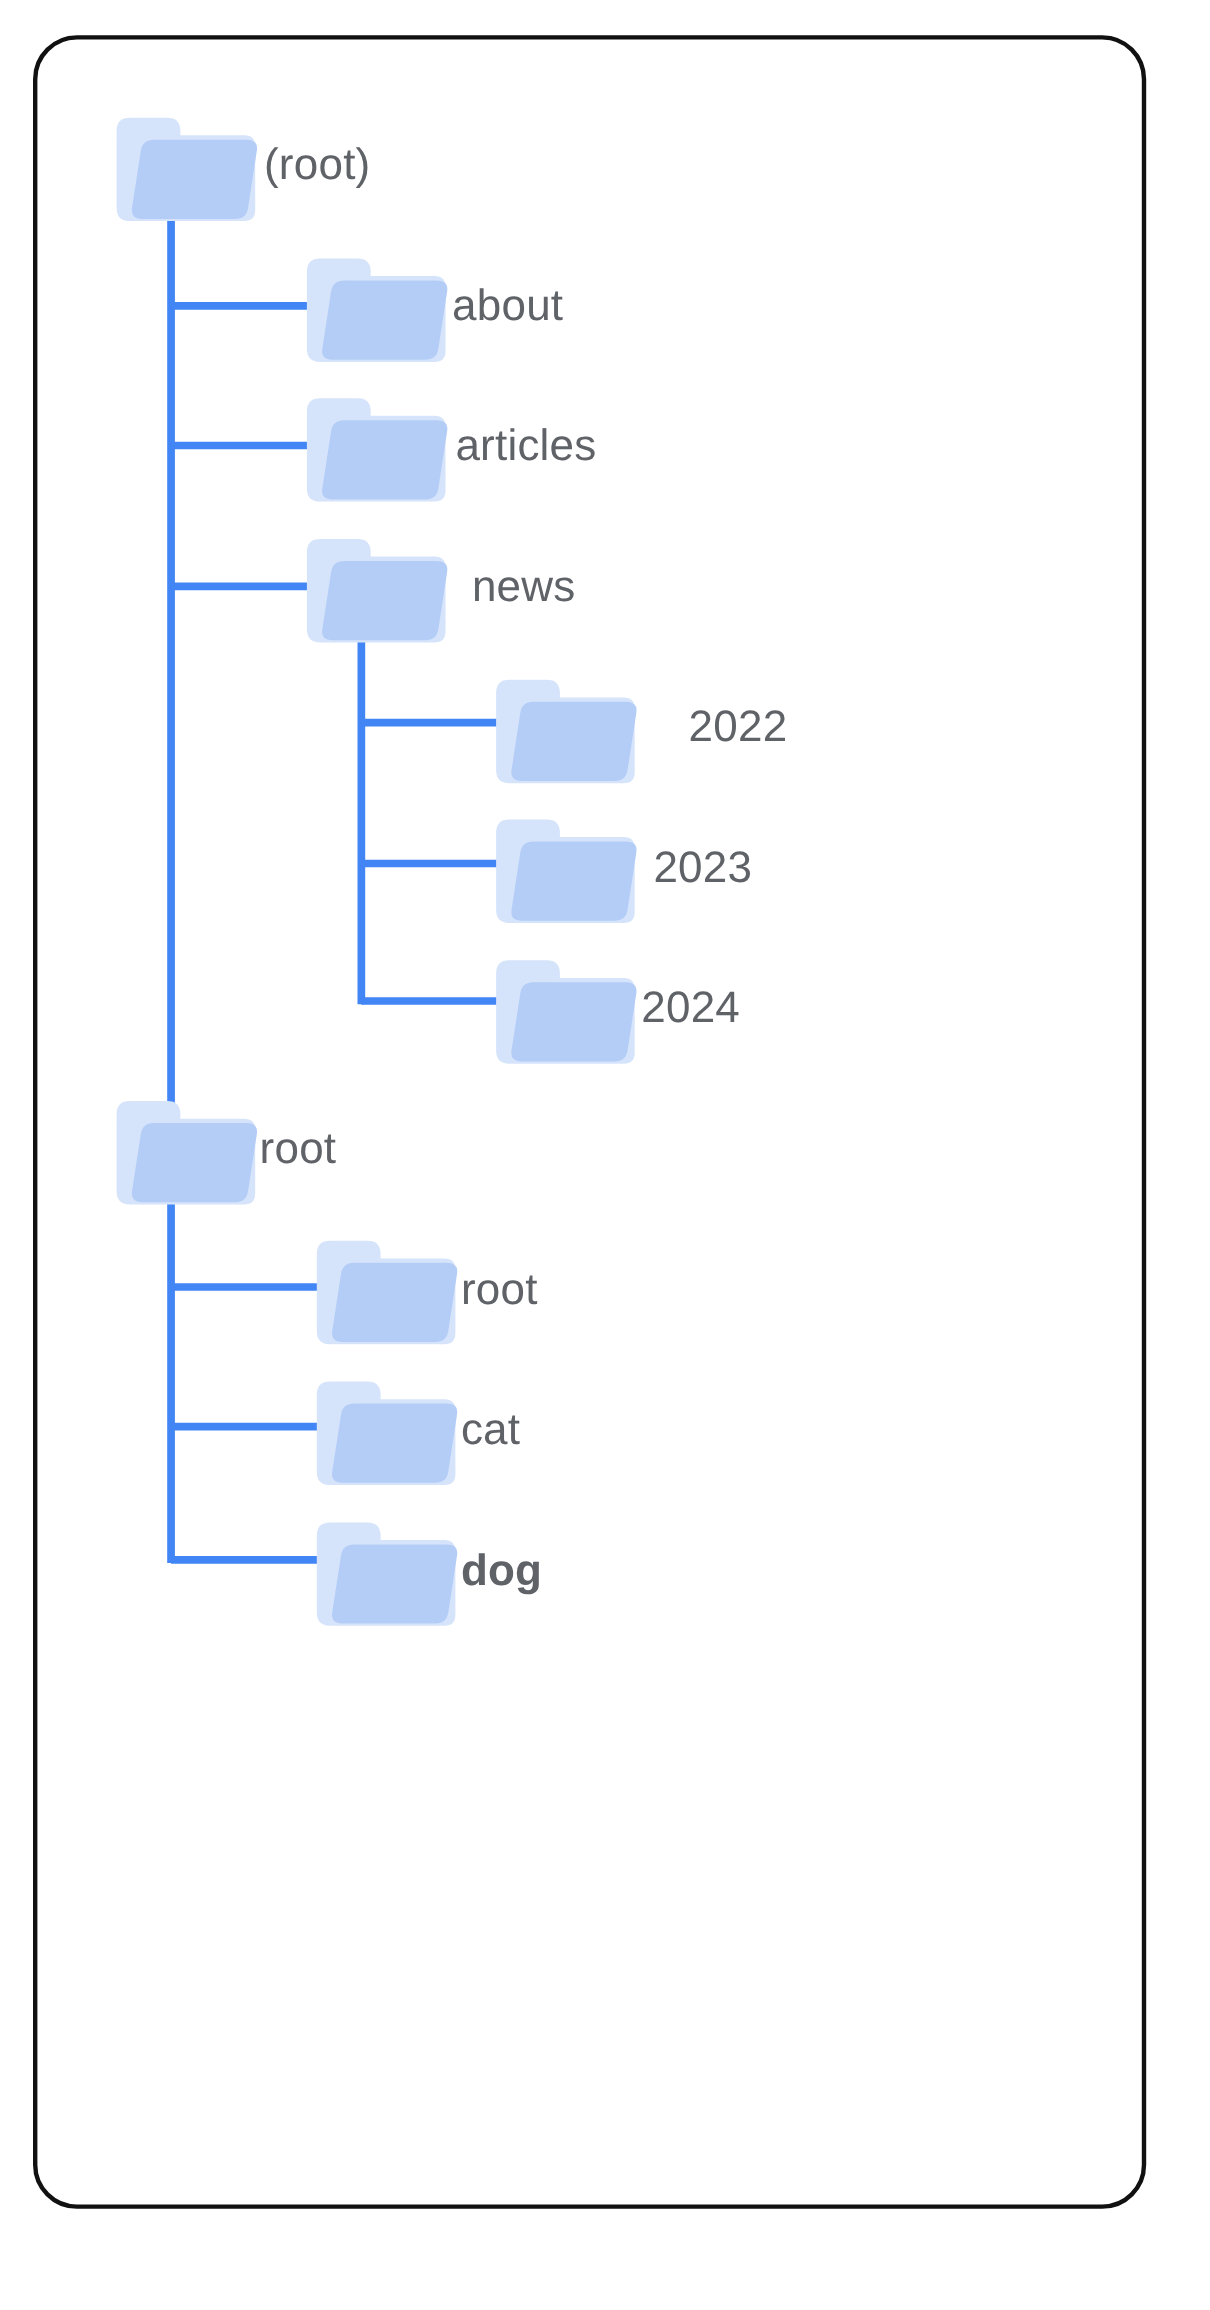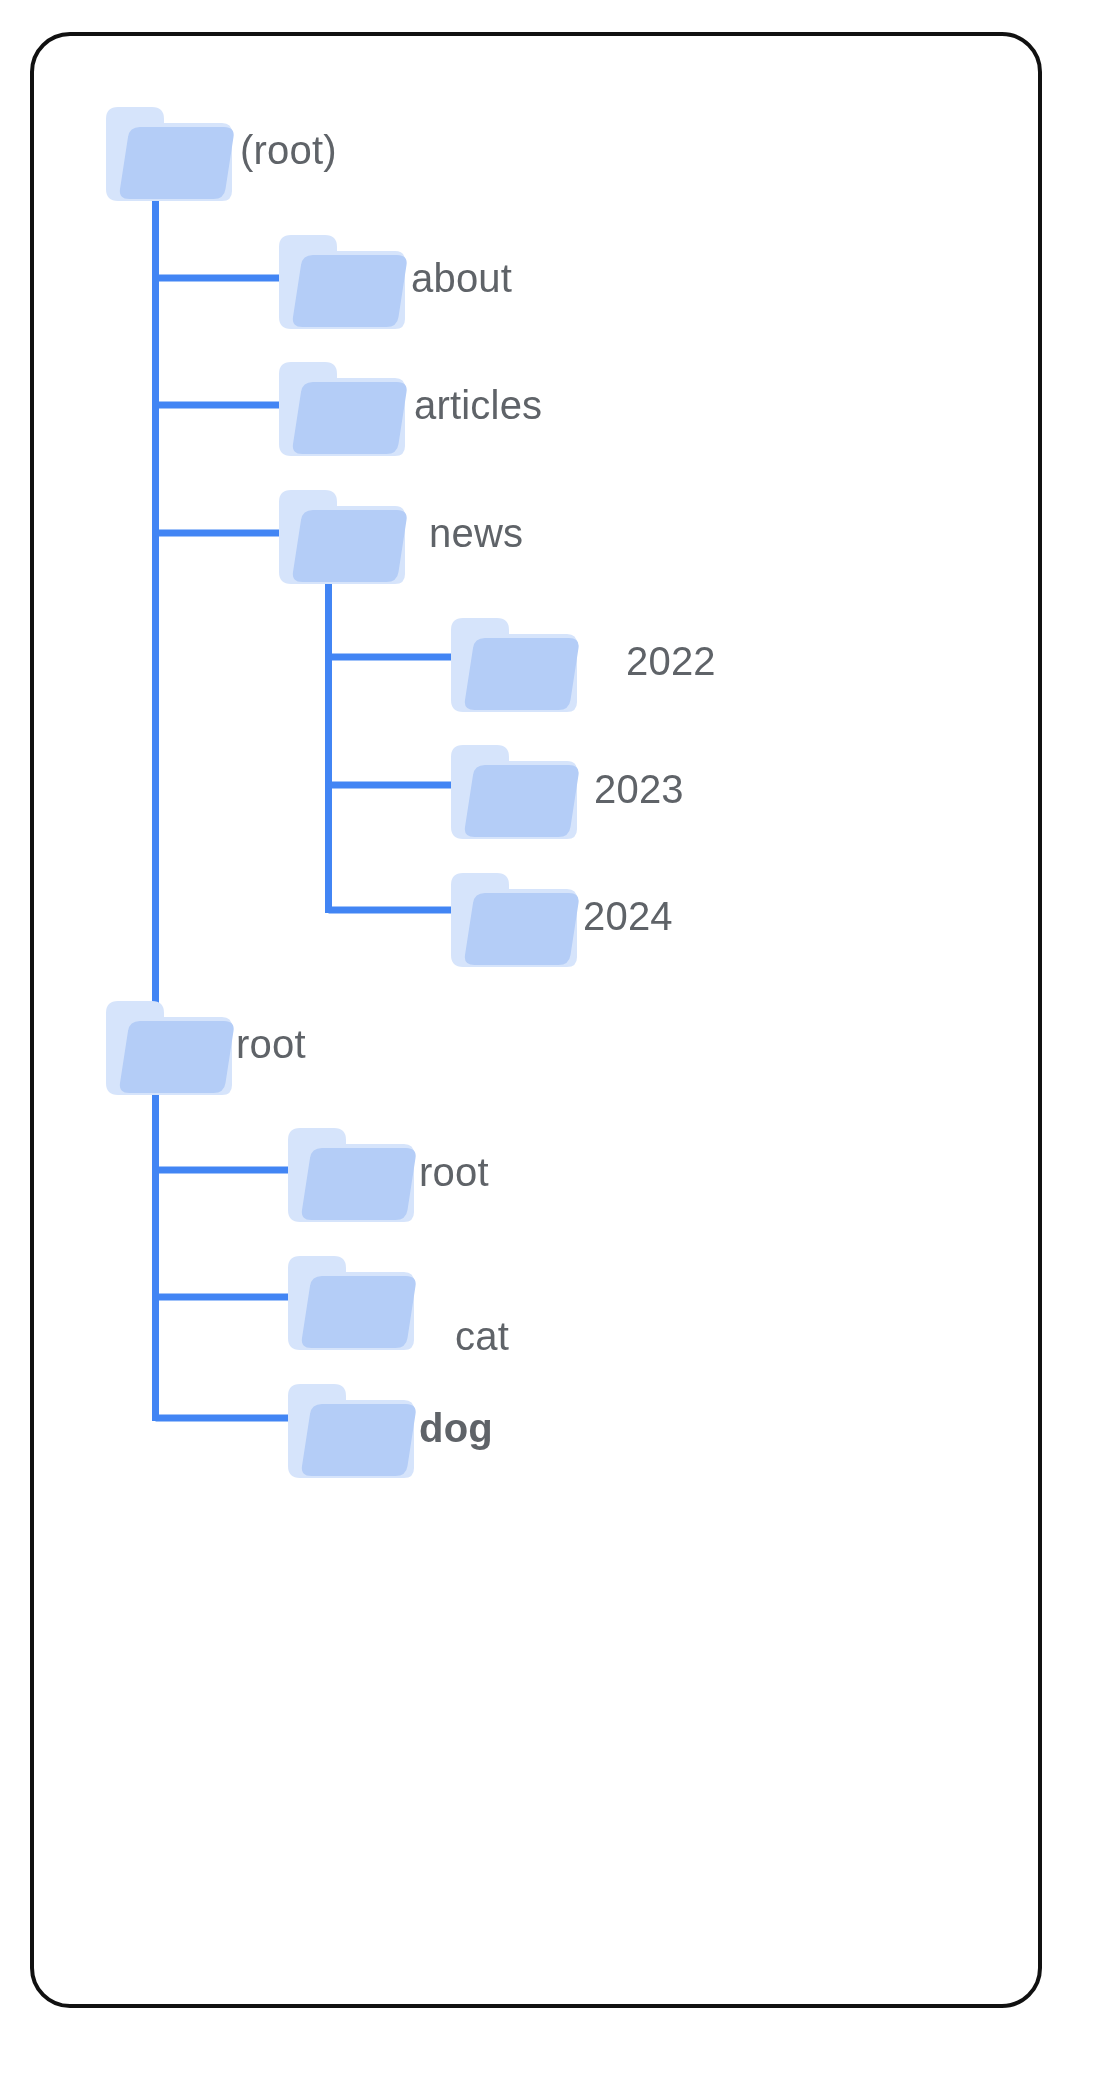--- a/index.html
+++ b/index.html
@@ -125,14 +125,14 @@
 
 <div class="label" style="left:240px; top:130px;">(root)</div>
 <div class="label" style="left:411px; top:258px;">about</div>
 <div class="label" style="left:414px; top:385px;">articles</div>
 <div class="label" style="left:429px; top:513px;">news</div>
 <div class="label" style="left:583px; top:641px;margin-left:43px;">2022</div>
 <div class="label" style="left:583px; top:769px;margin-left:11px;">2023</div>
 <div class="label" style="left:583px; top:896px;text-align:right;">2024</div>
 <div class="label" style="left:236px; top:1024px;">root</div>
 <div class="label" style="left:419px; top:1152px;">root</div>
-<div class="label" style="left:419px; top:1316px;margin-left:36px;">cat</div>
+<div class="label" style="left:419px; top:1280px;">cat</div>
 <div class="label" style="left:419px; top:1408px;font-weight:bold;">dog</div>
 
 </body></html>

